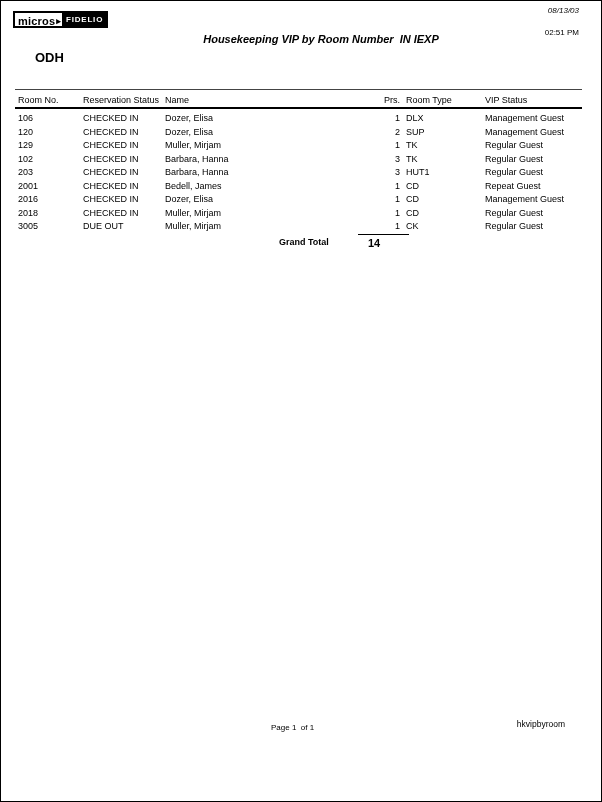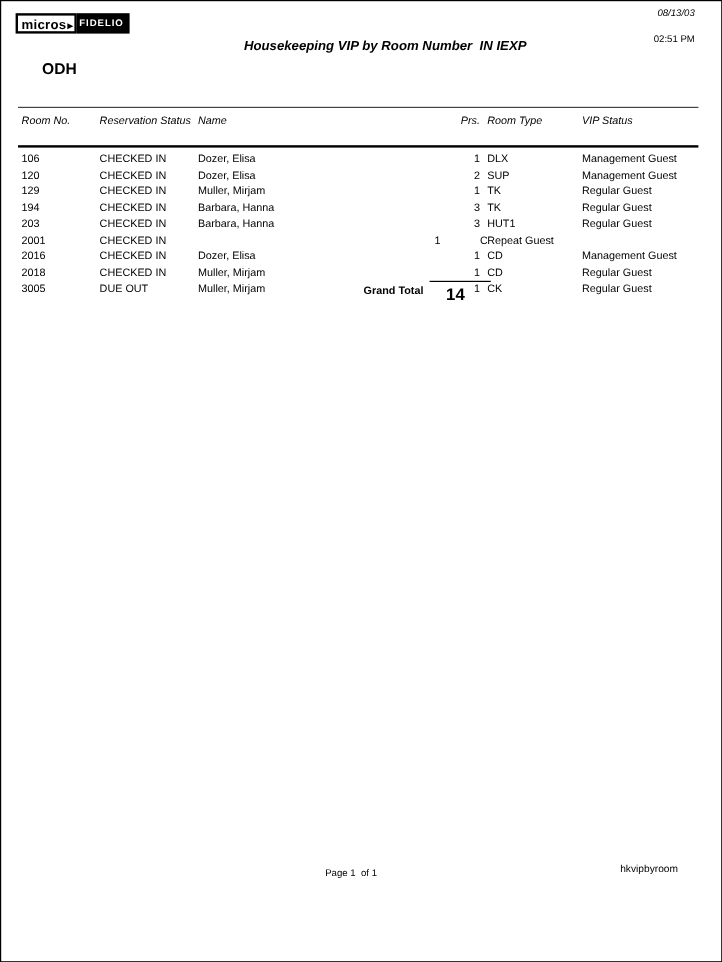--- a/index.html
+++ b/index.html
@@ -58,39 +58,39 @@
   .report-table {
     position:absolute; left:14px; top:88px; width:567px;
     font-size:9px;
   }
   .rule-top { border-top:1px solid #444; }
   .rule-thick { border-top:2px solid #000; }
   .thead, .trow {
     display:grid;
     grid-template-columns:68px 82px 202px 33px 6px 79px 97px;
   }
-  .thead { height:15px; align-items:end; padding-bottom:16px;font-style:italic; }
+  .thead { height:15px; align-items:end; padding-bottom:2px; }
   .trow { height:13.5px; line-height:13.5px; }
   .trow > div, .thead > div { overflow:hidden; white-space:nowrap; }
   .c-room   { padding-left:3px; }
   .c-prs    { text-align:right; }
   .tbody { padding-top:3px; }
 
   
   .gt-label {
-    position:absolute; left:302px; top:236px;
+    position:absolute; left:278px; top:236px;
     font-weight:700; font-size:9px;
   }
   .gt-rule {
     position:absolute; left:357px; top:233px; width:51px;
     border-top:1px solid #000;
   }
   .gt-value {
-    position:absolute; left:357px; top:236px; width:43px;
-    text-align:center; font-weight:700; font-size:14px;
+    position:absolute; left:367px; top:236px; width:43px;
+    text-align:left; font-weight:700; font-size:11px;
   }
 
   
   .footer-page {
     position:absolute; left:270px; top:722px;
     font-size:8px; white-space:pre;
   }
   .footer-id {
     position:absolute; right:36px; top:718px;
     font-size:8.5px;
@@ -150,21 +150,21 @@
       <div class="c-room">129</div>
       <div class="c-status">CHECKED IN</div>
       <div class="c-name">Muller, Mirjam</div>
       <div class="c-prs">1</div>
       <div></div>
       <div class="c-type">TK</div>
       <div class="c-vip">Regular Guest</div>
     </div>
 
     <div class="trow">
-      <div class="c-room">194</div>
+      <div class="c-room">102</div>
       <div class="c-status">CHECKED IN</div>
       <div class="c-name">Barbara, Hanna</div>
       <div class="c-prs">3</div>
       <div></div>
       <div class="c-type">TK</div>
       <div class="c-vip">Regular Guest</div>
     </div>
 
     <div class="trow">
       <div class="c-room">203</div>
@@ -172,20 +172,21 @@
       <div class="c-name">Barbara, Hanna</div>
       <div class="c-prs">3</div>
       <div></div>
       <div class="c-type">HUT1</div>
       <div class="c-vip">Regular Guest</div>
     </div>
 
     <div class="trow">
       <div class="c-room">2001</div>
       <div class="c-status">CHECKED IN</div>
+      <div class="c-name">Bedell, James</div>
       <div class="c-prs">1</div>
       <div></div>
       <div class="c-type">CD</div>
       <div class="c-vip">Repeat Guest</div>
     </div>
 
     <div class="trow">
       <div class="c-room">2016</div>
       <div class="c-status">CHECKED IN</div>
       <div class="c-name">Dozer, Elisa</div>

